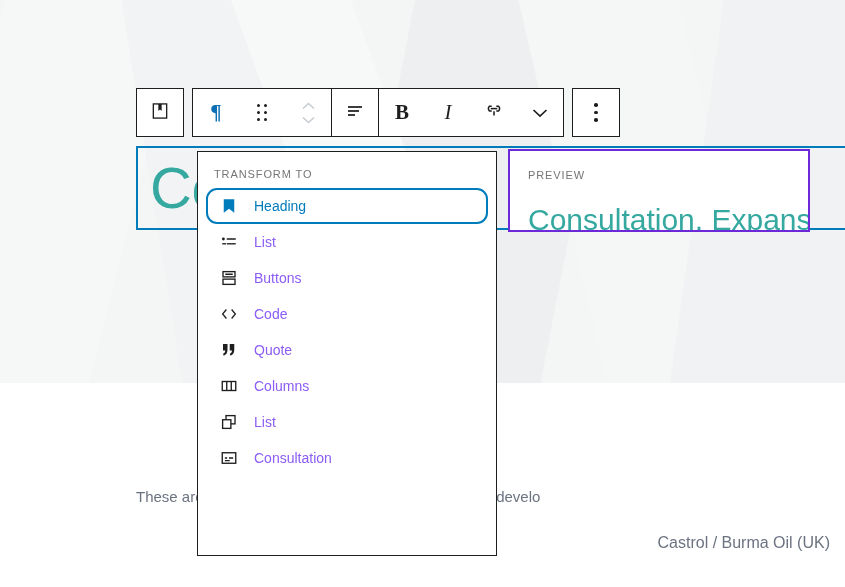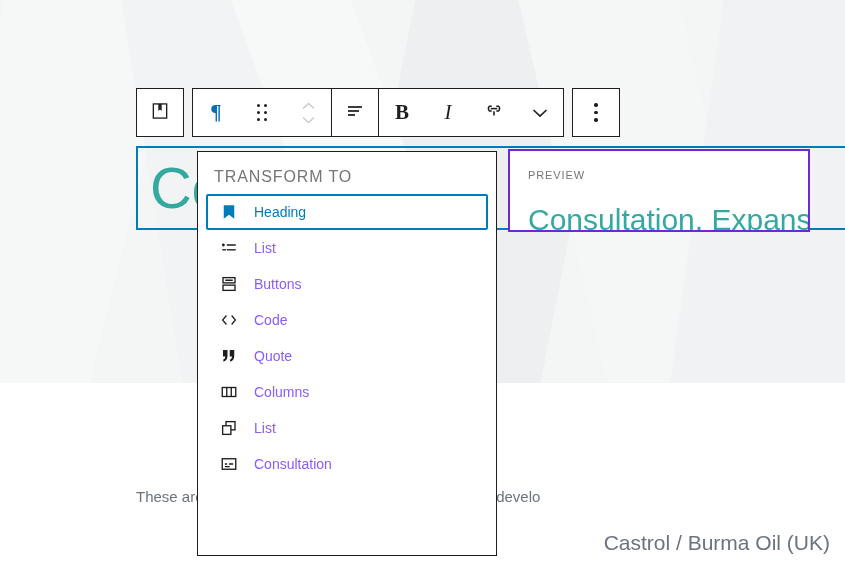--- a/index.html
+++ b/index.html
@@ -49,21 +49,21 @@
 
   
   .body-line {
     position: absolute; left: 136px; top: 486px;
     font-size: 15px; line-height: 22px;
     color: #6b7280;
     white-space: nowrap;
   }
   .client {
     position: absolute; right: 15px;
-    font-size: 21px; line-height: 24px;
+    font-size: 16px; line-height: 24px;
     color: #6b7280;
     white-space: nowrap;
     text-align: right;
   }
   .client-1 { top: 531px; }
   .client-2 { top: 562px; }
 
   
   .toolbar-row { position: absolute; left: 136px; top: 88px; display: flex; gap: 8px; }
 
@@ -99,21 +99,21 @@
   
   .dropdown {
     position: absolute; left: 197px; top: 151px;
     width: 300px; height: 405px;
     background: #ffffff;
     border: 1px solid #1e1e1e;
     z-index: 30;
     padding-top: 10px;
   }
   .dd-label {
-    font-size: 16px; letter-spacing: 0.9px;
+    font-size: 11px; letter-spacing: 0.9px;
     color: #757575; text-transform: uppercase;
     padding: 6px 0 8px 16px;
     font-weight: 400;
   }
   .dd-item {
     display:flex; align-items:center; gap:14px;
     height: 36px; margin: 0 8px;
     padding-left: 10px;
     color: #8b5cf6; font-size: 14px;
     cursor: pointer; background: transparent;
@@ -124,21 +124,21 @@
     border: 2px solid #007cba;
     color: #007cba;
   }
   .dd-item.selected .dd-ico { color: #007cba; }
   .dd-ico { width: 22px; height: 22px; display:flex; align-items:center; justify-content:center; color:#1e1e1e; flex: 0 0 22px; }
   .dd-ico svg { display:block; }
   .dd-txt { line-height:1; }
 
   
   .dd-list { display:flex; flex-direction:column; gap:0px; }
-  .dd-list .dd-item { margin-bottom: 0; }
+  .dd-list .dd-item { margin-bottom: 0; border-radius: 11px; }
 
   
   .preview-pop {
     position: absolute; left: 508px; top: 149px;
     width: 302px; height: 83px;
     background: #ffffff;
     border: 2px solid #6d28d9;
     z-index: 25;
     overflow: hidden;
   }

